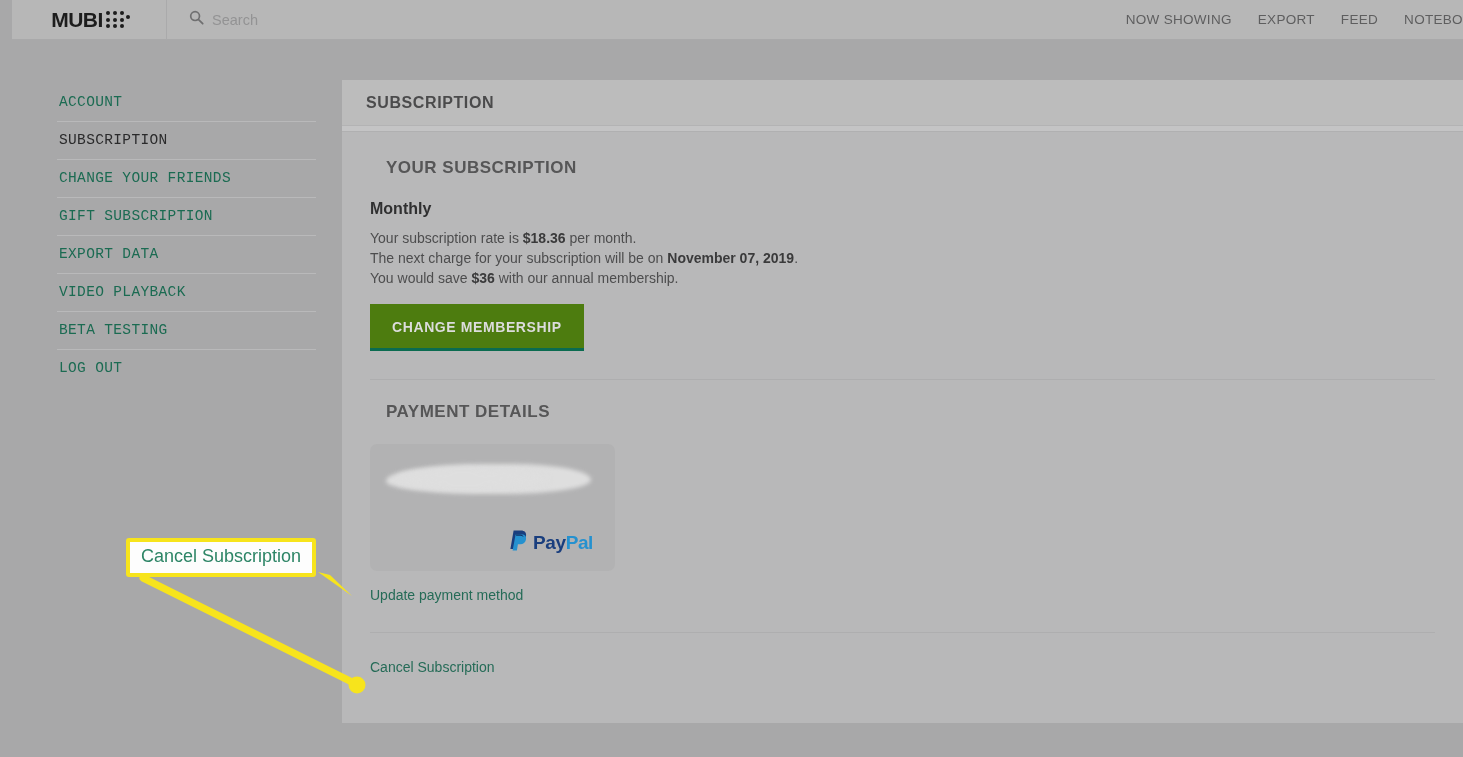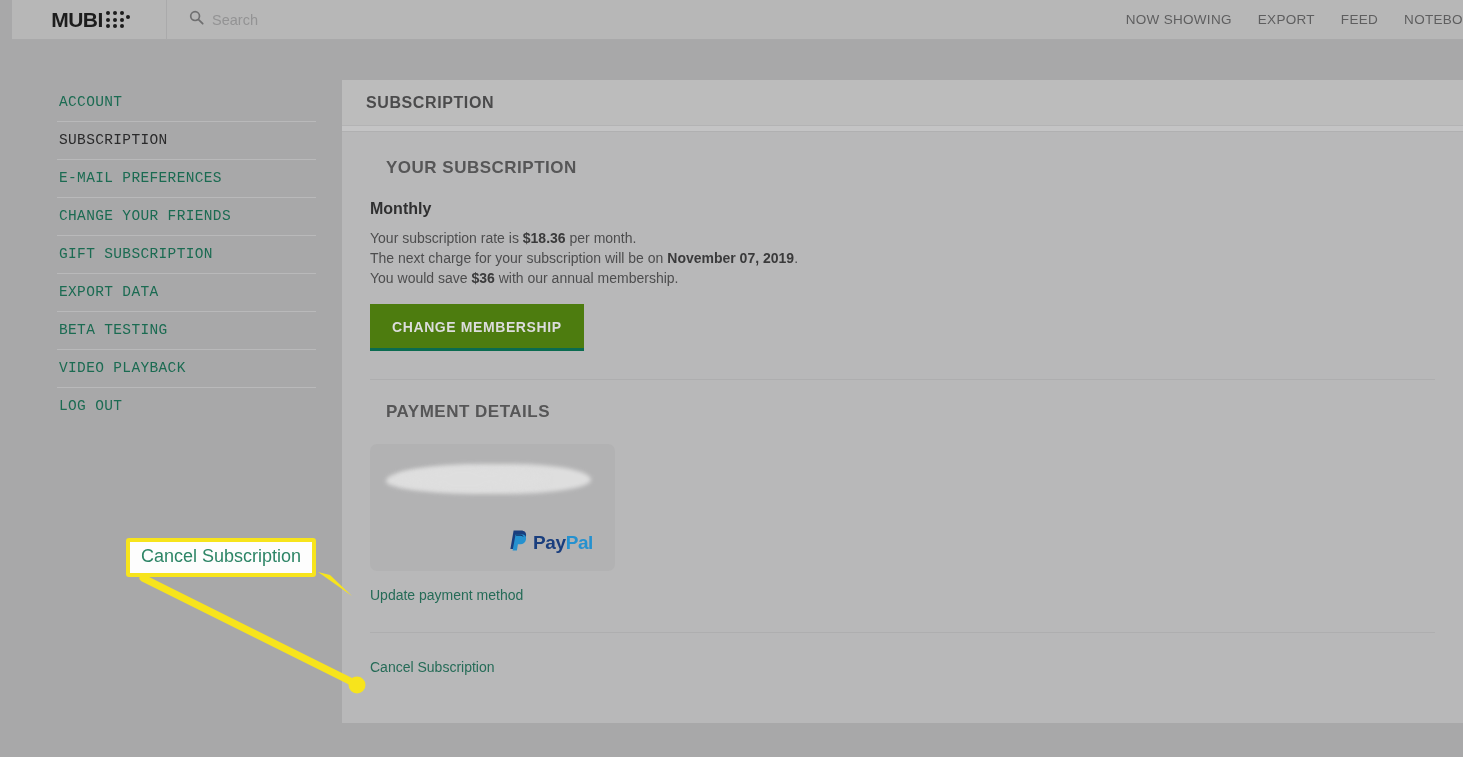--- a/index.html
+++ b/index.html
@@ -309,26 +309,25 @@
     <span class="nav-link">NOW SHOWING</span>
     <span class="nav-link">EXPORT</span>
     <span class="nav-link">FEED</span>
     <span class="nav-link">NOTEBOOK</span>
   </div>
 </div>
 
 <div id="sidebar">
   <div class="side-item">ACCOUNT</div>
   <div class="side-item active">SUBSCRIPTION</div>
-  <div class="side-item">E-MAIL PREFERENCES</div>
   <div class="side-item">CHANGE YOUR FRIENDS</div>
   <div class="side-item">GIFT SUBSCRIPTION</div>
   <div class="side-item">EXPORT DATA</div>
+  <div class="side-item">VIDEO PLAYBACK</div>
   <div class="side-item">BETA TESTING</div>
-  <div class="side-item">VIDEO PLAYBACK</div>
   <div class="side-item last">LOG OUT</div>
 </div>
 
 <div id="panel">
 
   <div id="panel-header">
     <span id="panel-title">SUBSCRIPTION</span>
   </div>
   <div id="panel-gap"></div>
 

